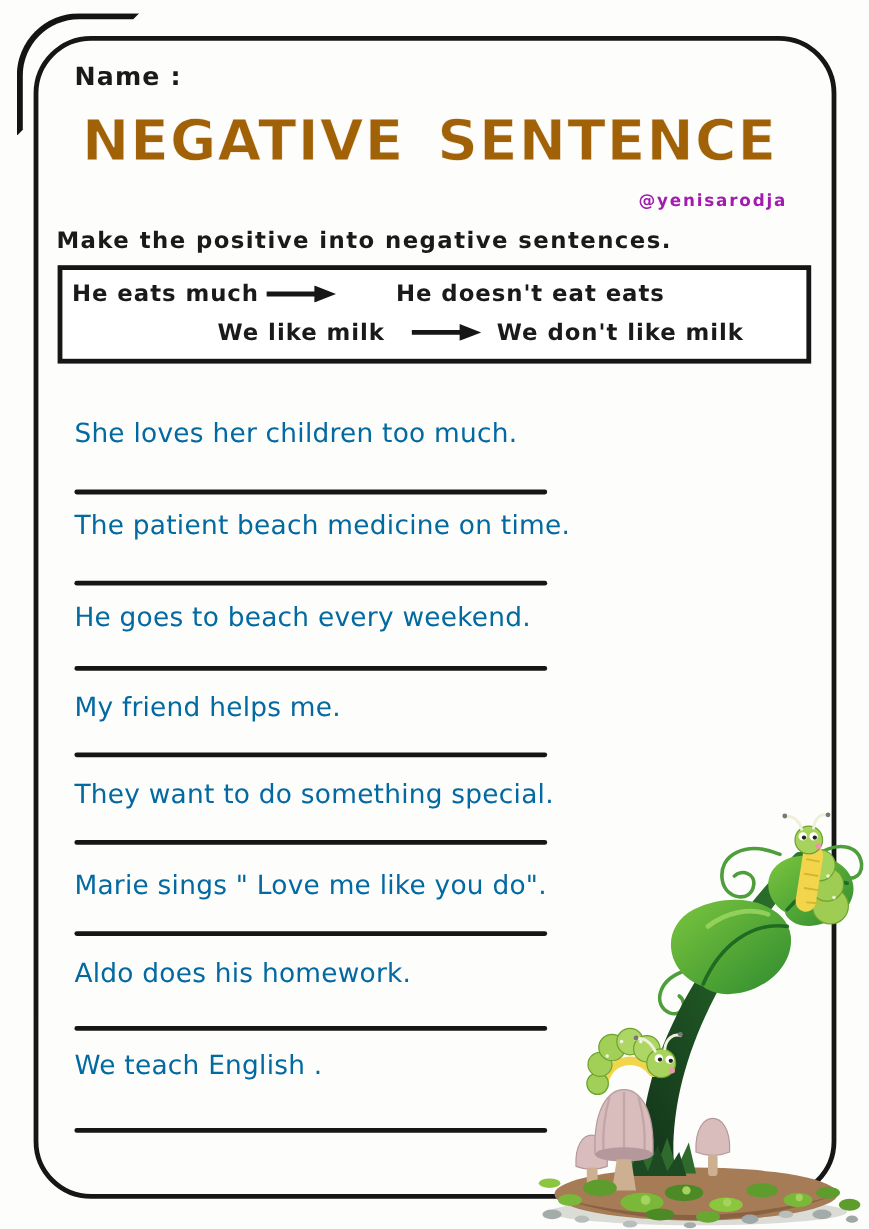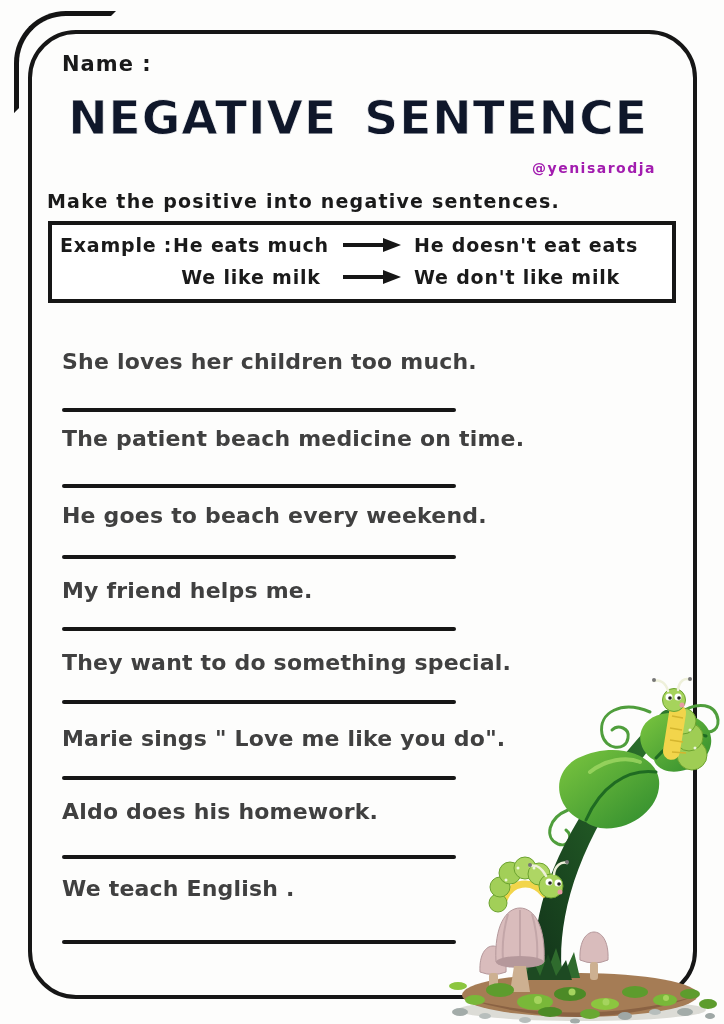--- a/index.html
+++ b/index.html
@@ -17,21 +17,21 @@
     border:5px solid transparent;border-top-color:#141414;border-left-color:#141414;
     border-radius:52px 0 0 0;
   }
   .name-label{
     position:absolute;left:62px;top:52px;
     font-size:21px;font-weight:700;letter-spacing:1px;
   }
   .title{
     position:absolute;left:40px;top:90px;width:636px;text-align:center;
     font-size:47px;font-weight:900;letter-spacing:1px;word-spacing:10px;
-    color:#0f172a;-webkit-text-stroke:1px rgba(255,255,255,.85);
+    color:#a16207;-webkit-text-stroke:1px rgba(255,255,255,.85);
     white-space:nowrap;
   }
   .credit{
     position:absolute;left:40px;top:160px;width:616px;text-align:right;
     font-size:14px;font-weight:600;letter-spacing:1.5px;color:#a21caf;
   }
   .instruction{
     position:absolute;left:47px;top:190px;
     font-size:19px;font-weight:600;letter-spacing:1.2px;
   }
@@ -44,43 +44,42 @@
   .example-row{
     display:grid;grid-template-columns:112px 158px 84px auto;
     align-items:center;line-height:32px;
   }
   .ex-label{text-align:left;white-space:nowrap;}
   .ex-positive{text-align:center;white-space:nowrap;}
   .ex-arrow{display:flex;justify-content:center;align-items:center;}
   .ex-negative{text-align:left;white-space:nowrap;}
   .sentence{
     position:absolute;left:62px;
-    font-size:22px;font-weight:700;letter-spacing:0.2px;white-space:nowrap;
-    color:#404040;
+    font-size:22px;font-weight:400;letter-spacing:0.2px;white-space:nowrap;
+    color:#0369a1;
   }
   .answer-line{
     position:absolute;left:62px;width:394px;height:4px;
     background:#161616;border-radius:2px;
   }
   .illustration{position:absolute;left:440px;top:660px;width:284px;height:364px;}
 </style>
 </head>
 <body>
 
 <div class="corner-artifact"></div>
 <div class="border-frame"></div>
 
 <div class="name-label">Name :</div>
 <div class="title">NEGATIVE SENTENCE</div>
 <div class="credit">@yenisarodja</div>
 <div class="instruction">Make the positive into negative sentences.</div>
 
 <div class="example-box">
   <div class="example-row">
-    <span class="ex-label">Example :</span>
     <span class="ex-positive">He eats much</span>
     <span class="ex-arrow">
       <svg width="58" height="14" viewBox="0 0 58 14">
           <line x1="0" y1="7" x2="42" y2="7" stroke="#161616" stroke-width="4"></line>
           <polygon points="40,0 58,7 40,14" fill="#161616"></polygon>
         </svg>
     </span>
     <span class="ex-negative">He doesn't eat eats</span>
   </div>
   <div class="example-row">

